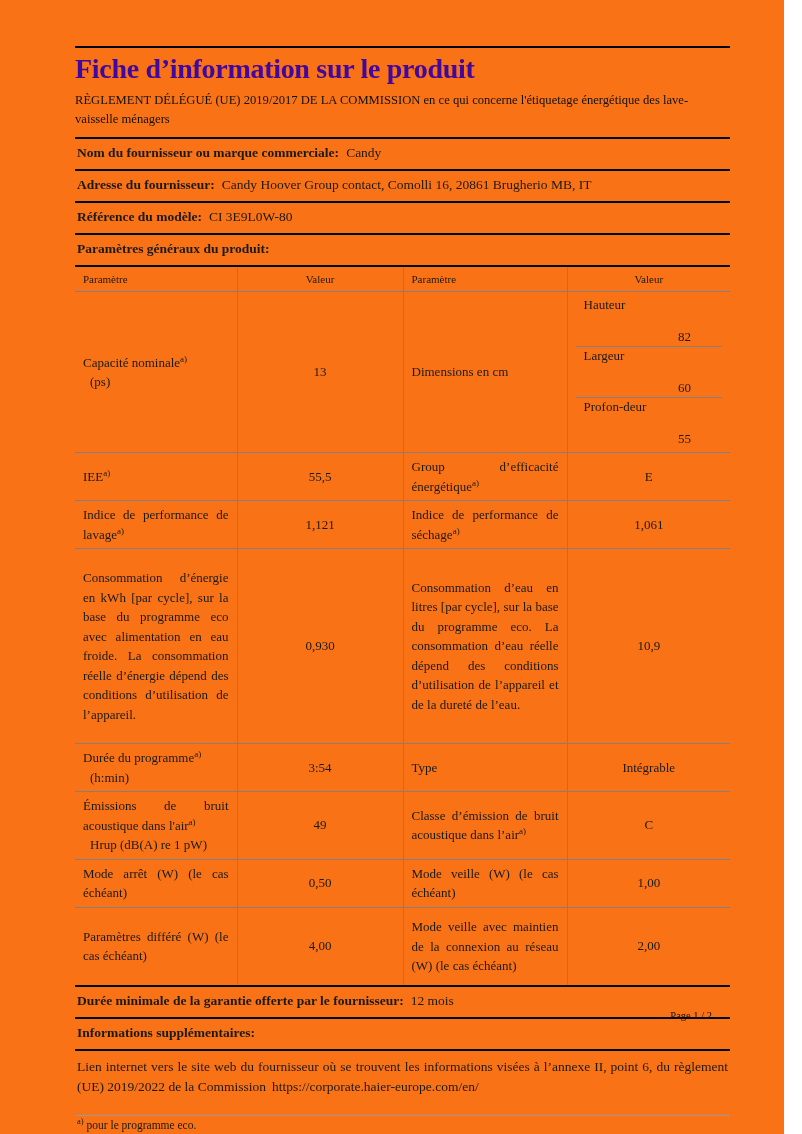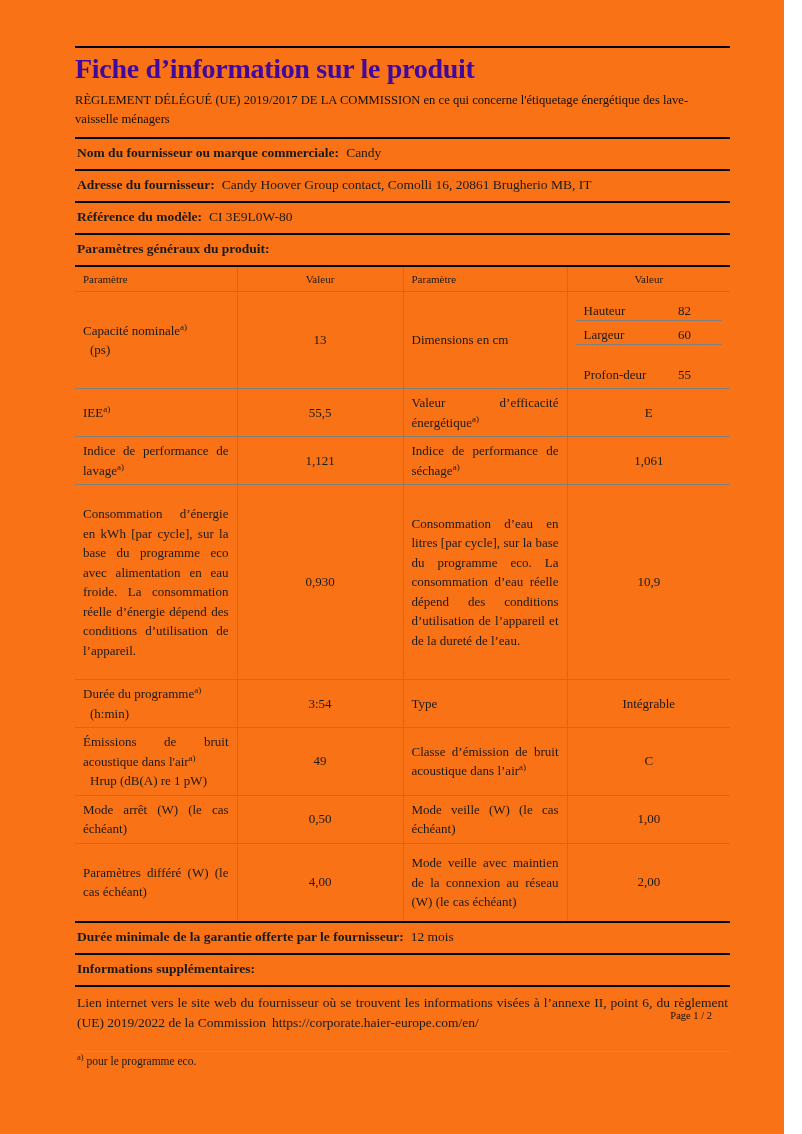--- a/index.html
+++ b/index.html
@@ -58,25 +58,25 @@
   tr.r2{height:42px;}
   tr.r3{height:43px;}
   tr.r4{height:195px;}
   tr.r5{height:45px;}
   tr.r6{height:62px;}
   tr.r7{height:45px;}
   tr.r8{height:78px;}
 
   
   td.dims{padding:0;vertical-align:top;}
-  .dim-row{display:flex;align-items:flex-end;min-height:24px;padding:1px 10px 1px 8px;box-sizing:border-box;}
+  .dim-row{display:flex;align-items:flex-start;min-height:24px;padding:1px 10px 1px 8px;box-sizing:border-box;}
   .dim-row + .dim-row{border-top:1px solid #808080;}
   .dim-row.tall{min-height:40px;}
   .dim-label{width:66px;line-height:1.25;}
-  .dim-value{margin-left:auto;width:34px;text-align:left;}
+  .dim-value{margin-left:auto;width:34px;text-align:left;margin-top:32px;}
 
   
   .linkrow{border-top:2px solid #000;padding:6px 2px 8px 2px;font-size:13.5px;line-height:1.5;text-align:justify;}
   .linkrow .url{margin-left:6px;white-space:nowrap;}
   .footnote{border-top:1px solid #999;margin-top:10px;padding:3px 2px 0 2px;font-size:11.5px;}
   .footnote sup{font-size:8.5px;}
   .pagefooter{
     position:absolute;right:72px;top:1010px;
     font-size:10.5px;color:#111;
   }
@@ -140,21 +140,21 @@
           <div class="dim-row tall">
             <span class="dim-label">Profon-deur</span>
             <span class="dim-value">55</span>
           </div>
         </td>
       </tr>
 
       <tr class="r2">
         <td class="label first"><span>IEE</span><sup>a)</sup></td>
         <td class="value">55,5</td>
-        <td class="label"><span>Valeur d’efficacité énergétique</span><sup>a)</sup></td>
+        <td class="label"><span>Group d’efficacité énergétique</span><sup>a)</sup></td>
         <td class="value last">E</td>
       </tr>
 
       <tr class="r3">
         <td class="label first"><span>Indice de performance de lavage</span><sup>a)</sup></td>
         <td class="value">1,121</td>
         <td class="label"><span>Indice de performance de séchage</span><sup>a)</sup></td>
         <td class="value last">1,061</td>
       </tr>
 

